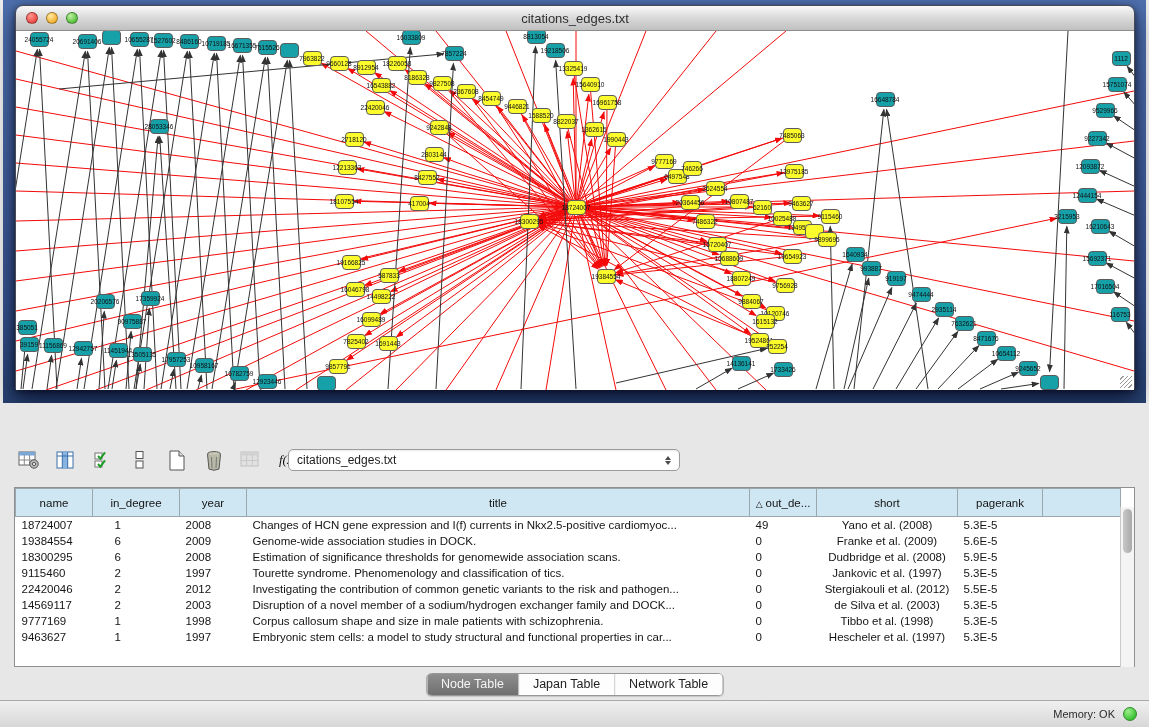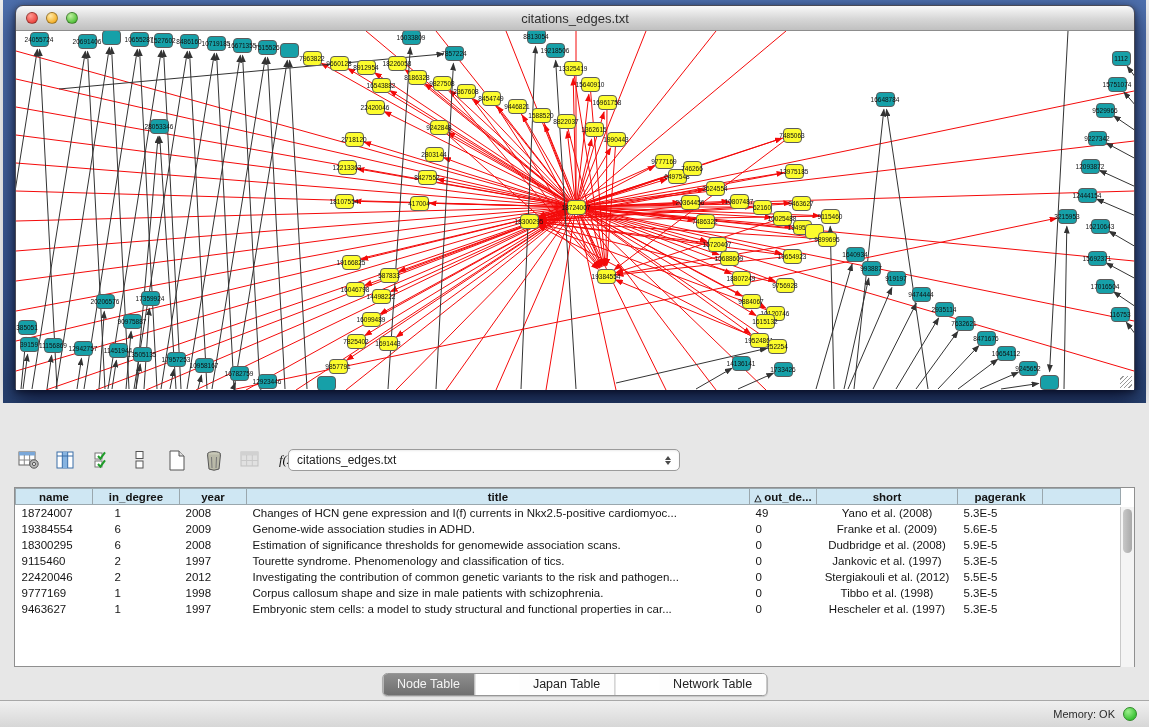--- a/index.html
+++ b/index.html
@@ -55,33 +55,33 @@
     font-size:12px; color:#1c1c1c; cursor:pointer; box-shadow:inset 0 1px 2px rgba(0,0,0,.08); }
   #table-combo .cval { flex:1; }
   .updown { display:flex; flex-direction:column; align-items:center; gap:1px; }
   .updown i { width:0; height:0; border-left:3.5px solid transparent; border-right:3.5px solid transparent; }
   .updown i.up { border-bottom:4px solid #4a4a4a; }
   .updown i.dn { border-top:4px solid #4a4a4a; }
 
   #table-wrap { position:absolute; left:14px; top:84px; width:1121px; height:180px; background:#ffffff;
     border:1px solid #8f8f8f; }
   table { border-collapse:collapse; table-layout:fixed; width:1105px; font-size:11.5px; color:#141414; }
-  th { height:16px; background:#cfe7f3; border:1px solid #9aa7ad; font-weight:bold; font-size:11.5px;
+  th { height:28px; background:#cfe7f3; border:1px solid #9aa7ad; font-weight:normal; font-size:11.5px;
     text-align:center; overflow:hidden; white-space:nowrap; }
   td { height:16px; padding:0 0 0 6px; white-space:nowrap; overflow:hidden; text-overflow:ellipsis; }
   td.c1 { padding-left:22px; } td.c5 { text-align:center; padding-left:0; }
   .c0{width:77px}.c1{width:87px}.c2{width:67px}.c3{width:503px}.c4{width:67px}.c5{width:141px}.c6{width:85px}.cf{width:78px}
   .sortglyph { font-size:9px; margin-right:3px; }
   #vscroll { position:absolute; right:0; top:19px; width:14px; height:160px; background:#f4f4f4; border-left:1px solid #c9c9c9; }
   #vscroll .thumb { position:absolute; left:2px; top:2px; width:9px; height:44px; border-radius:5px;
     background:linear-gradient(90deg,#c8c8c8,#a9a9a9); }
 
   #tab-strip { position:absolute; left:50%; top:270px; transform:translateX(-50%); display:flex;
     border:1px solid #979797; border-radius:5px; overflow:hidden; background:#ffffff;
-    box-shadow:0 1px 1px rgba(0,0,0,.15);gap:44px; }
+    box-shadow:0 1px 1px rgba(0,0,0,.15); }
   .seg { padding:3px 14px 4px; font-size:12.5px; color:#222; background:#fdfdfd; border-right:1px solid #bdbdbd; cursor:pointer; }
   .seg:last-child { border-right:none; }
   .seg.sel { background:linear-gradient(#8e8e8e,#6f6f6f); color:#f4f4f4; }
 
   
   #statusbar { position:absolute; left:0; top:700px; width:1149px; height:27px;
     background:linear-gradient(#f0f0f0,#d7d7d7); border-top:1px solid #a8a8a8;
     display:flex; align-items:center; justify-content:flex-end; padding:12px 12px; gap:8px; }
   #statusbar .mem { font-size:11px; color:#2b2b2b; }
   .memdot { width:14px; height:14px; border-radius:50%; border:1px solid #2f8a28;
@@ -761,21 +761,21 @@
               <td class="c3">Changes of HCN gene expression and I(f) currents in Nkx2.5-positive cardiomyoc...</td>
               <td class="c4">49</td>
               <td class="c5">Yano et al. (2008)</td>
               <td class="c6">5.3E-5</td>
               <td class="cf"></td>
             </tr>
             <tr>
               <td class="c0">19384554</td>
               <td class="c1">6</td>
               <td class="c2">2009</td>
-              <td class="c3">Genome-wide association studies in ADHD.</td>
+              <td class="c3">Genome-wide association studies in DOCK.</td>
               <td class="c4">0</td>
               <td class="c5">Franke et al. (2009)</td>
               <td class="c6">5.6E-5</td>
               <td class="cf"></td>
             </tr>
             <tr>
               <td class="c0">18300295</td>
               <td class="c1">6</td>
               <td class="c2">2008</td>
               <td class="c3">Estimation of significance thresholds for genomewide association scans.</td>
@@ -798,20 +798,30 @@
               <td class="c0">22420046</td>
               <td class="c1">2</td>
               <td class="c2">2012</td>
               <td class="c3">Investigating the contribution of common genetic variants to the risk and pathogen...</td>
               <td class="c4">0</td>
               <td class="c5">Stergiakouli et al. (2012)</td>
               <td class="c6">5.5E-5</td>
               <td class="cf"></td>
             </tr>
             <tr>
+              <td class="c0">14569117</td>
+              <td class="c1">2</td>
+              <td class="c2">2003</td>
+              <td class="c3">Disruption of a novel member of a sodium/hydrogen exchanger family and DOCK...</td>
+              <td class="c4">0</td>
+              <td class="c5">de Silva et al. (2003)</td>
+              <td class="c6">5.3E-5</td>
+              <td class="cf"></td>
+            </tr>
+            <tr>
               <td class="c0">9777169</td>
               <td class="c1">1</td>
               <td class="c2">1998</td>
               <td class="c3">Corpus callosum shape and size in male patients with schizophrenia.</td>
               <td class="c4">0</td>
               <td class="c5">Tibbo et al. (1998)</td>
               <td class="c6">5.3E-5</td>
               <td class="cf"></td>
             </tr>
             <tr>

